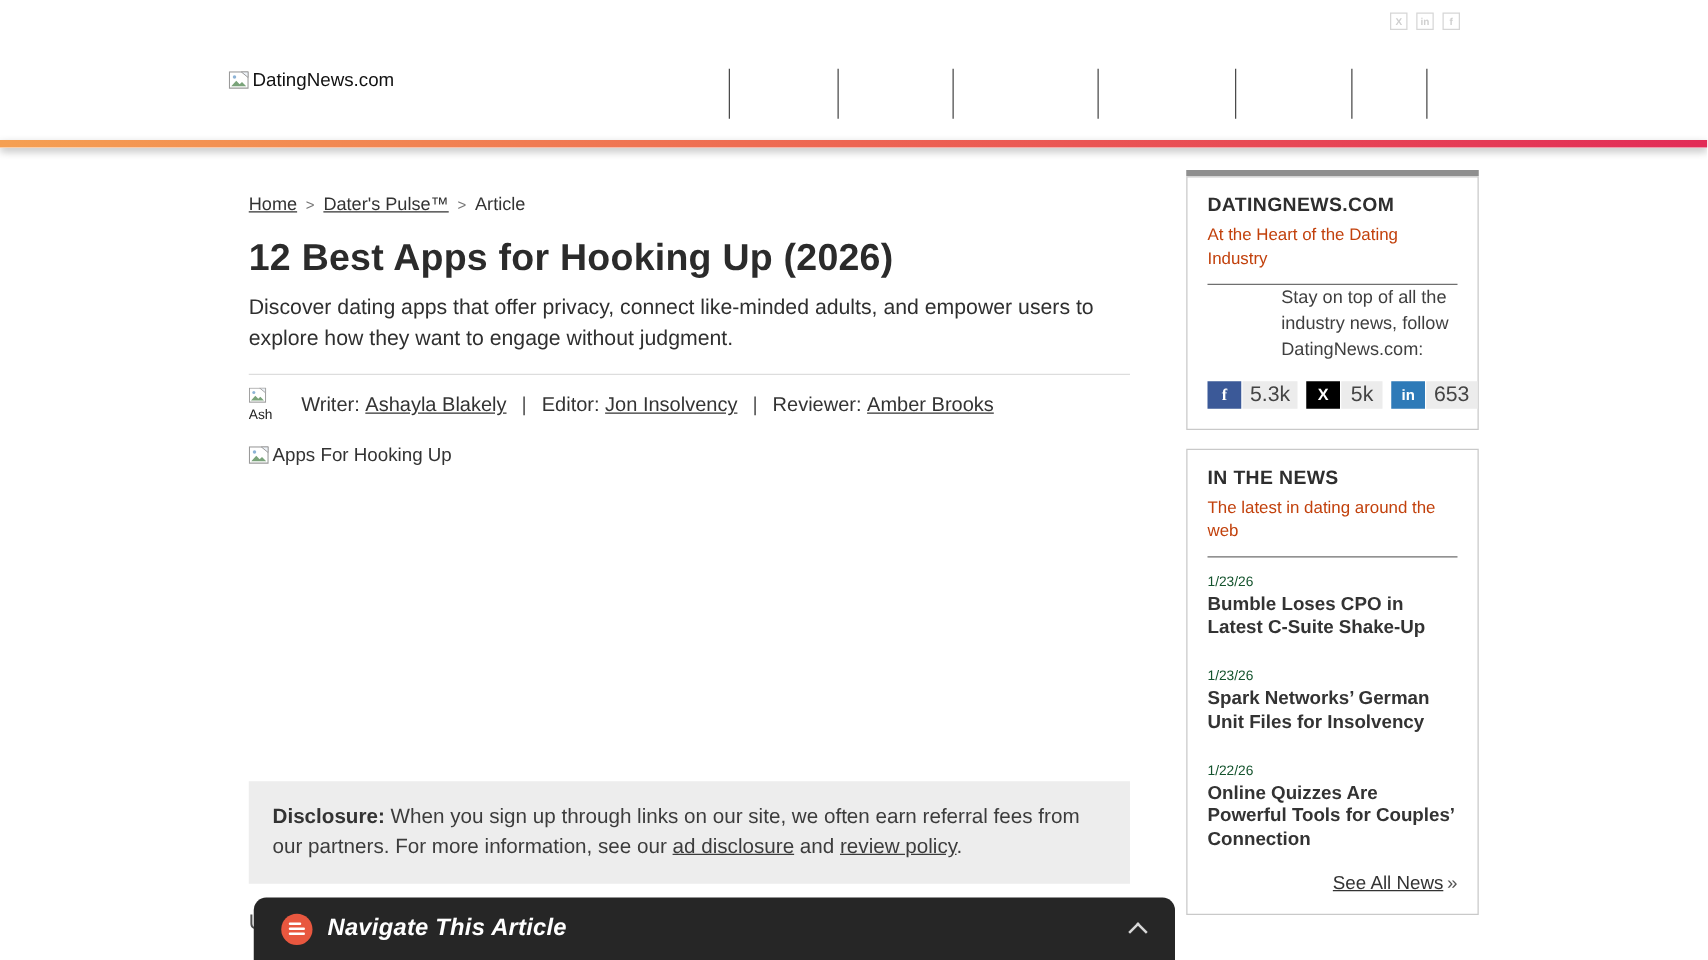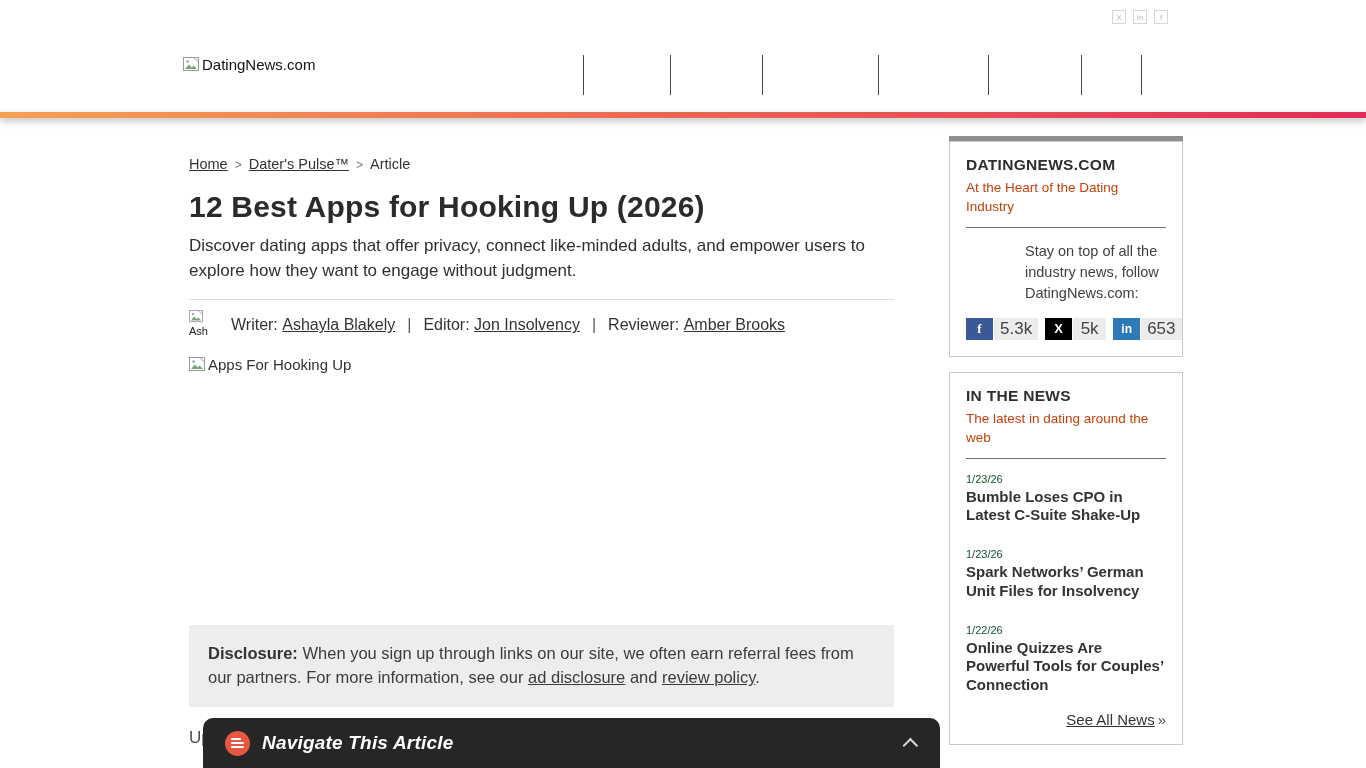--- a/index.html
+++ b/index.html
@@ -15,21 +15,21 @@
   .logo { position:absolute; left:183px; top:56px; display:flex; align-items:center; gap:3px;
     font-size:15px; color:#111; cursor:pointer; }
   .main-nav { position:absolute; top:55px; left:0; width:1366px; height:40px; }
   .nav-sep { position:absolute; top:0; width:1px; height:40px; background:#4a4a4a; }
 
   .accent-bar { position:absolute; top:112px; left:0; width:1366px; height:6px;
     background:linear-gradient(to right,#F5A053,#ED6553,#E22B57);
     box-shadow:0 3px 7px rgba(0,0,0,0.28); }
 
   
-  .content { position:absolute; left:189px; top:150px; width:705px; }
+  .content { position:absolute; left:199px; top:150px; width:705px; }
   .breadcrumb { font-size:14.5px; color:#333; margin-top:6px; }
   .breadcrumb a { color:#333; text-decoration:underline; cursor:pointer; }
   .breadcrumb .sep { color:#777; margin:0 7px; font-size:12px; }
   h1.title { font-size:30px; font-weight:700; color:#2b2b2b; margin-top:18px; letter-spacing:0.2px; }
   .deck { font-size:17px; line-height:1.45; color:#2f2f2f; margin-top:10px; }
   hr.rule { border:none; border-top:1px solid #ddd; margin-top:16px; }
   .byline { display:flex; align-items:center; margin-top:10px; font-size:16px; color:#333; }
   .avatar-broken { width:32px; height:30px; overflow:hidden; font-size:11px; color:#222;
     line-height:1.1; margin-right:10px; flex:0 0 auto; }
   .byline a { color:#333; text-decoration:underline; cursor:pointer; }
@@ -67,21 +67,21 @@
   .chev-up { margin-left:auto; width:11px; height:11px; border-left:2.5px solid #d8d8d8;
     border-top:2.5px solid #d8d8d8; transform:rotate(45deg) translateY(3px); cursor:pointer; }
 
   
   .sidebar { position:absolute; left:949px; top:136px; width:234px; }
   .widget-topbar { height:5px; background:#8f8f8f; }
   .widget { background:#fff; border:1px solid #c9c9c9; padding:14px 16px 16px; }
   .widget h3 { font-size:15.5px; font-weight:700; color:#2e2e2e; letter-spacing:0.3px; }
   .widget .sub { font-size:13.5px; color:#c2410c; margin-top:5px; line-height:1.4; }
   .widget hr { border:none; border-top:1px solid #6f6f6f; margin-top:10px; }
-  .about-text { font-size:14.5px; color:#3f3f3f; line-height:1.45; margin-top:13px; padding-left:59px; }
+  .about-text { font-size:14.5px; color:#3f3f3f; line-height:1.45; padding-left:59px; }
   .about-share { display:flex; gap:7px; margin-top:14px; }
   .about-share .share-ct { min-width:33px; }
   .news-item { margin-top:14px; }
   .news-date { font-size:11px; color:#14532d; }
   .news-title { display:block; font-size:15px; font-weight:700; color:#333; line-height:1.25;
     margin-top:3px; text-decoration:none; cursor:pointer; }
   .see-all { text-align:right; margin-top:16px; font-size:15px; color:#333; }
   .see-all a { color:#333; text-decoration:underline; cursor:pointer; }
   .see-all .arr { text-decoration:none; margin-left:3px; color:#555; }
   .widget-gap { height:15px; }

